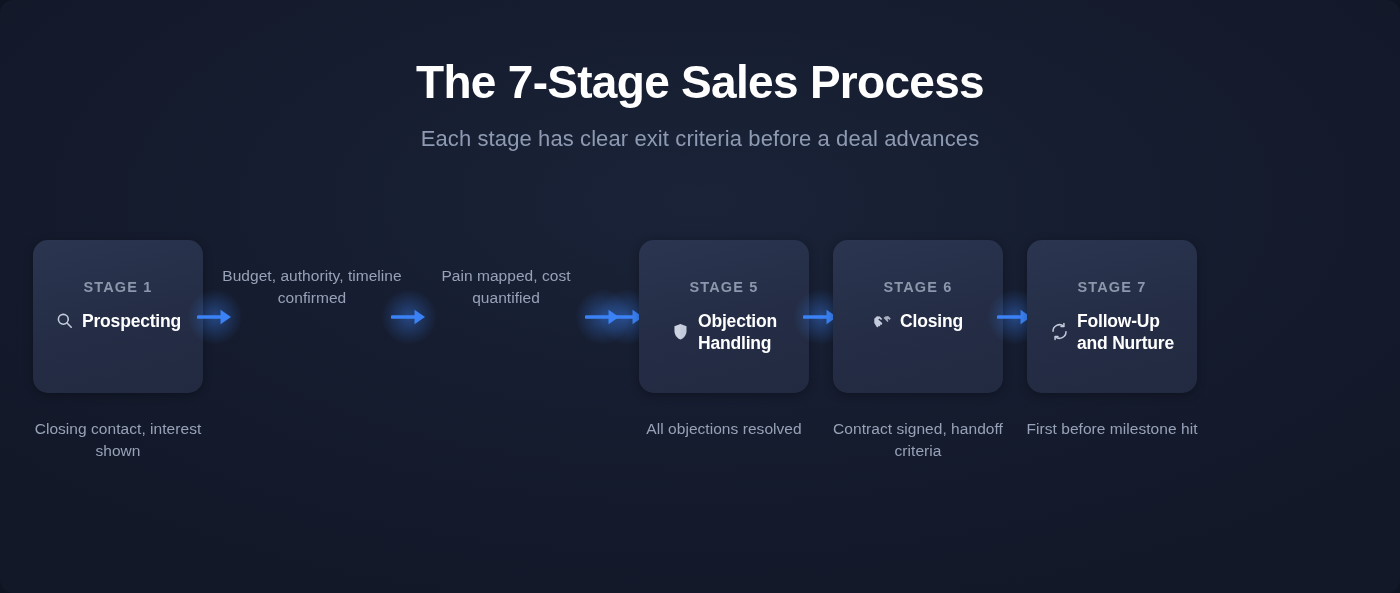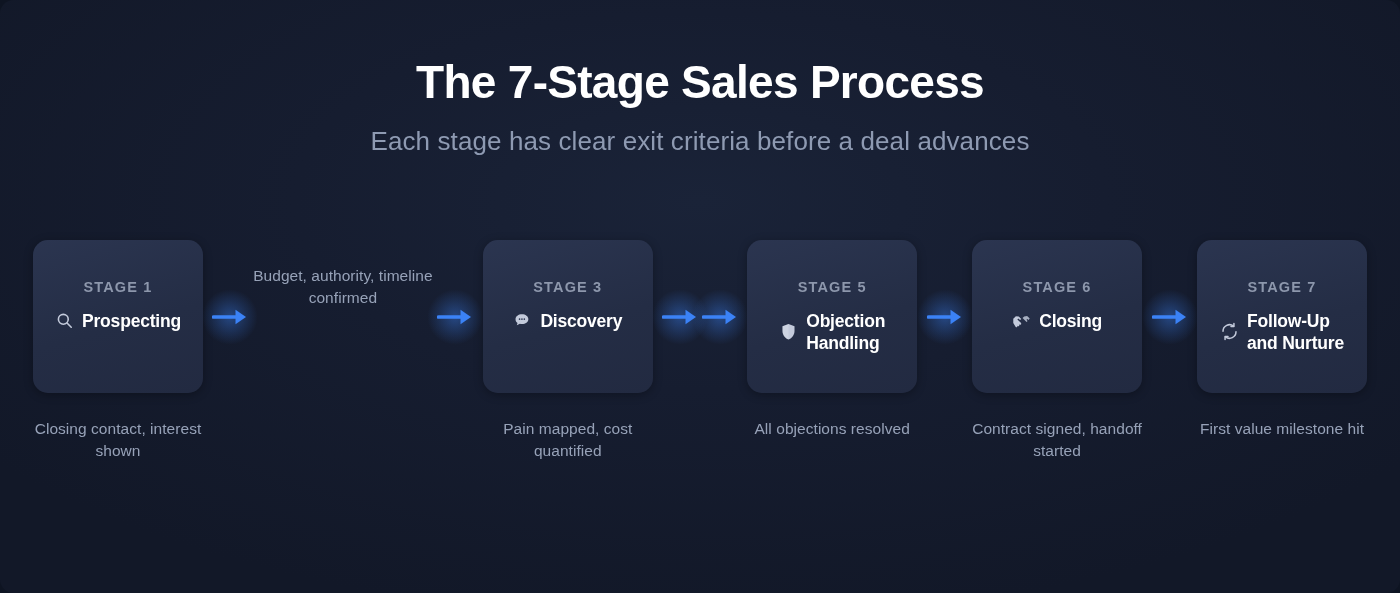--- a/index.html
+++ b/index.html
@@ -26,35 +26,34 @@
   .title {
     font-size:46px;
     font-weight:bold;
     color:#ffffff;
     letter-spacing:-0.7px;
     line-height:1.08;
   }
 
   .subtitle {
     margin-top:18px;
-    font-size:26px;
+    font-size:22px;
     color:#8e9ab2;
     font-weight:normal;
     letter-spacing:0.1px;
   }
 
   
   .flow {
     position:absolute;
     top:240px;
     left:33px;
     width:1334px;
     display:flex;
     align-items:flex-start;
-    justify-content:space-between;
   }
 
   .stage-col {
     width:170px;
     flex:0 0 170px;
     display:flex;
     flex-direction:column;
     align-items:center;
   }
 
@@ -185,34 +184,20 @@
       <div class="arrow-wrap">
         <div class="arrow-glow"></div>
         <div class="arrow-glyph">
           <svg viewBox="0 0 36 18">
             <line x1="1.5" y1="9" x2="25" y2="9" stroke="currentColor" stroke-width="3.6" stroke-linecap="round"></line>
             <path d="M23.5 1.8L34 9l-10.5 7.2z" fill="currentColor"></path>
           </svg>
         </div>
       </div>
       <div class="stage-col">
-        <div class="card">
-          <div class="stage-label">STAGE 3</div>
-          <div class="name-row">
-            <span class="icon">
-              <svg viewBox="0 0 24 24">
-                <path d="M3.2 10.3c0-3.5 3.6-6.1 8.1-6.1s8.1 2.6 8.1 6.1-3.6 6.1-8.1 6.1c-.9 0-1.8-.1-2.6-.3l-3.9 2 .9-3.1c-1.6-1.1-2.5-2.7-2.5-4.7z" fill="currentColor"></path>
-                <circle cx="8.3" cy="10.3" r="1.05" fill="#2b3550"></circle>
-                <circle cx="11.3" cy="10.3" r="1.05" fill="#2b3550"></circle>
-                <circle cx="14.3" cy="10.3" r="1.05" fill="#2b3550"></circle>
-              </svg>
-            </span>
-            <span class="stage-name center">Discovery</span>
-          </div>
-        </div>
         <div class="criteria">Pain mapped, cost quantified</div>
       </div>
       <div class="arrow-wrap">
         <div class="arrow-glow"></div>
         <div class="arrow-glyph">
           <svg viewBox="0 0 36 18">
             <line x1="1.5" y1="9" x2="25" y2="9" stroke="currentColor" stroke-width="3.6" stroke-linecap="round"></line>
             <path d="M23.5 1.8L34 9l-10.5 7.2z" fill="currentColor"></path>
           </svg>
         </div>
@@ -256,21 +241,21 @@
           <div class="name-row">
             <span class="icon">
               <svg viewBox="0 0 24 24">
                 <path d="M1.6 9.8l3.3-3.3 3.6.6 3.2 2.9-1.5 1.5-2.3-1.9-1.1 1.1 4.4 4.2c.6.6.6 1.5 0 2.1-.6.6-1.4.6-2 .1l-.5-.4.2.3c.5.6.4 1.4-.2 1.9-.6.5-1.4.4-1.9-.1l-.4-.4.1.2c.4.5.3 1.2-.2 1.6-.5.4-1.2.3-1.6-.1L1.6 15V9.8z" fill="currentColor"></path>
                 <path d="M22.4 9.6l-3.3-3.3-3.7.7-2.1 1.9 5.1 4.9 1.3-1.3-1.4-1.4 1.1-1.1 1.6 1.5 1.4-1.9z" fill="currentColor" opacity="0.82"></path>
               </svg>
             </span>
             <span class="stage-name center">Closing</span>
           </div>
         </div>
-        <div class="criteria">Contract signed, handoff started</div>
+        <div class="criteria">Contract signed, handoff criteria</div>
       </div>
       <div class="arrow-wrap">
         <div class="arrow-glow"></div>
         <div class="arrow-glyph">
           <svg viewBox="0 0 36 18">
             <line x1="1.5" y1="9" x2="25" y2="9" stroke="currentColor" stroke-width="3.6" stroke-linecap="round"></line>
             <path d="M23.5 1.8L34 9l-10.5 7.2z" fill="currentColor"></path>
           </svg>
         </div>
       </div>
@@ -282,17 +267,17 @@
               <svg viewBox="0 0 24 24" fill="none" stroke="currentColor" stroke-width="1.9" stroke-linecap="round" stroke-linejoin="round">
                 <path d="M20.2 12.4a8.2 8.2 0 0 1-13.3 6.4"></path>
                 <path d="M3.8 11.6a8.2 8.2 0 0 1 13.3-6.4"></path>
                 <polyline points="17.6,1.9 17.6,5.6 13.9,5.6"></polyline>
                 <polyline points="6.4,22.1 6.4,18.4 10.1,18.4"></polyline>
               </svg>
             </span>
             <span class="stage-name">Follow-Up<br>and Nurture</span>
           </div>
         </div>
-        <div class="criteria">First value milestone hit</div>
+        <div class="criteria">First before milestone hit</div>
       </div>
     </div>
 
 </div>
 
 </body></html>

